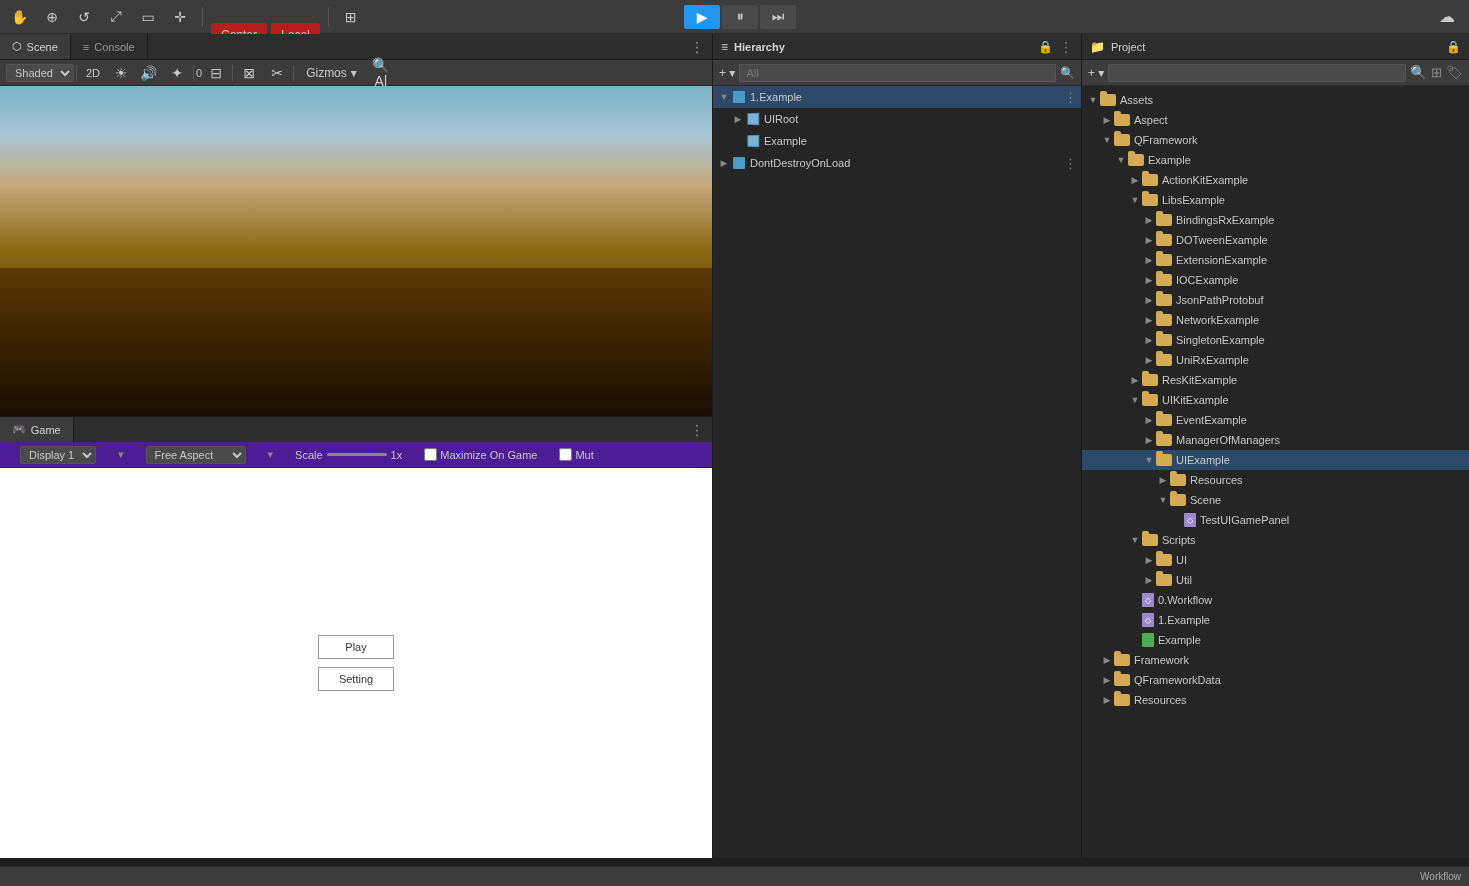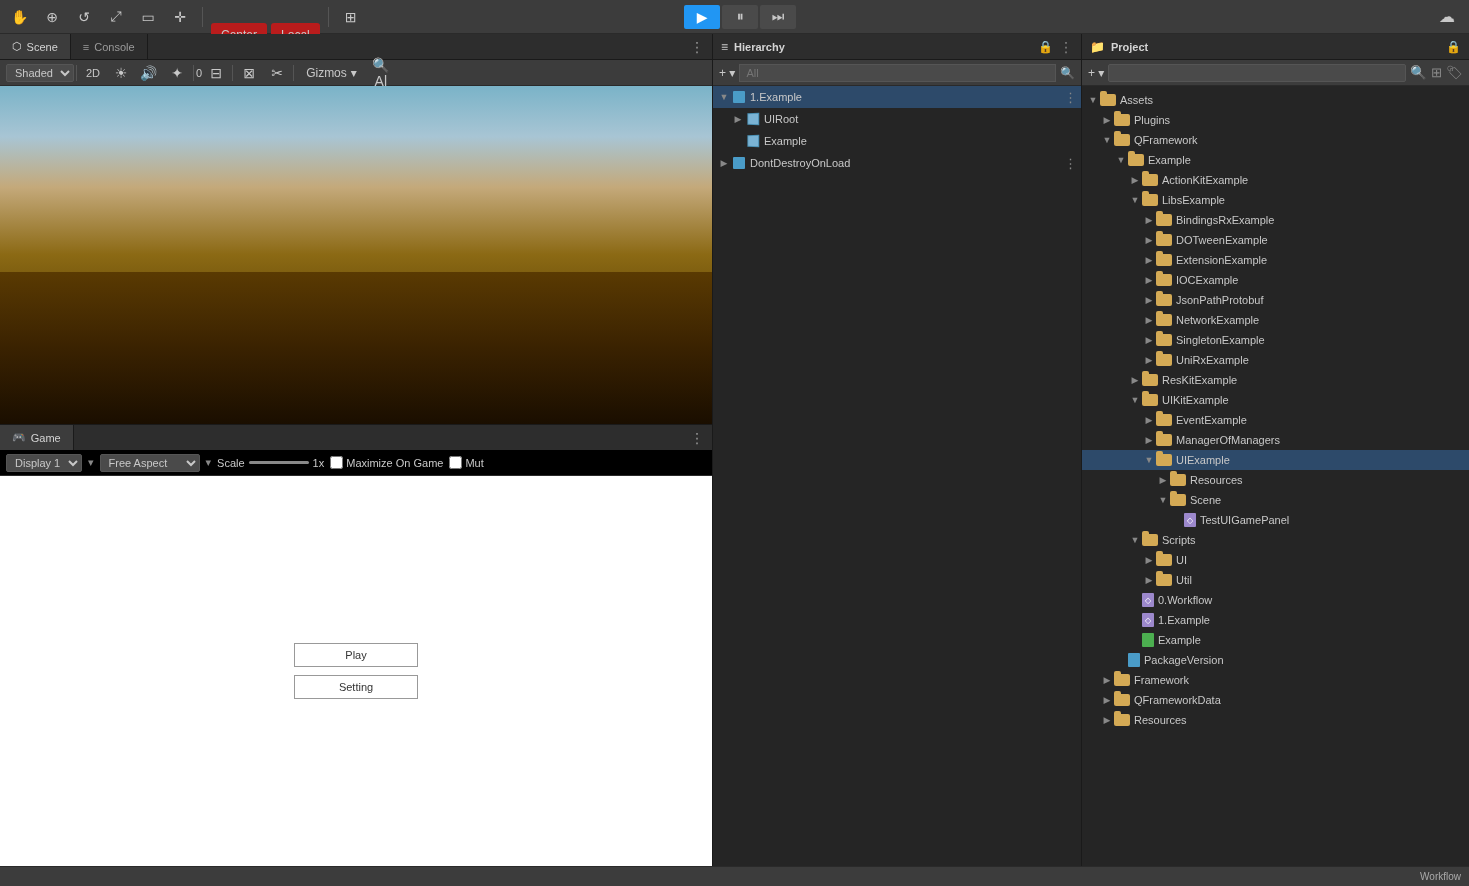--- a/index.html
+++ b/index.html
@@ -196,25 +196,25 @@
       border-right: 1px solid #1a1a1a;
     }
     .game-tab.active {
       background: #3c3c3c;
       color: #d4d4d4;
     }
 
     
     .game-toolbar {
       height: 26px;
-      background: #000000;
-      display: flex;
-      align-items: center;
-      padding: 0 6px;
-      gap: 6px;
+      background: #4c1d95;
+      display: flex;
+      align-items: center;
+      padding: 0 20px;
+      gap: 22px;
       border-bottom: 1px solid #2a2a2a;
       font-size: 11px;
     }
     .game-dropdown {
       background: #4a4a4a;
       border: 1px solid #555;
       color: #c8c8c8;
       font-size: 11px;
       padding: 1px 4px;
       border-radius: 2px;
@@ -244,21 +244,21 @@
     .game-viewport {
       background: #ffffff;
       height: 390px;
       display: flex;
       align-items: center;
       justify-content: center;
       flex-direction: column;
       position: relative;
     }
     .game-button {
-      width: 124px;
+      width: 76px;
       height: 24px;
       background: white;
       border: 1px solid #999;
       color: #333;
       font-size: 11px;
       cursor: pointer;
       margin: 4px 0;
       display: flex;
       align-items: center;
       justify-content: center;
@@ -468,20 +468,21 @@
     .bottom-bar {
       height: 20px;
       background: #3c3c3c;
       display: flex;
       align-items: center;
       padding: 0 8px;
       border-top: 1px solid #2a2a2a;
       font-size: 10px;
       color: #888;
       flex-shrink: 0;
+      margin-top: 8px;
     }
     .workflow-indicator {
       margin-left: auto;
       color: #aaa;
       font-size: 10px;
     }
 
     
     .indent-0 { padding-left: 4px; }
     .indent-1 { padding-left: 18px; }
@@ -662,42 +663,42 @@
         <span>DontDestroyOnLoad</span>
         <span class="tree-item-menu">⋮</span>
       </div>
 
     </div>
   </div>
 
   <div class="right-panel">
     <div class="project-header">
       <span>📁</span>
-      <span style="color:#d4d4d4;font-size:11px;font-weight:bold;">Project</span>
+      <span style="color:#d4d4d4;font-size:11px;font-weight:normal;">Project</span>
       <span class="lock-icon">🔒</span>
     </div>
     <div class="project-toolbar">
       <button style="background:transparent;border:none;color:#c8c8c8;cursor:pointer;font-size:12px;">+ ▾</button>
       <input class="project-search" type="text" placeholder="" style="">
       <button style="background:transparent;border:none;color:#888;cursor:pointer;">🔍</button>
       <button style="background:transparent;border:none;color:#888;cursor:pointer;">⊞</button>
       <button style="background:transparent;border:none;color:#888;cursor:pointer;">🏷</button>
     </div>
     <div class="project-body">
 
       <div class="project-item indent-0">
         <span class="project-arrow">▼</span>
         <div class="project-folder-icon"></div>
         <span>Assets</span>
       </div>
 
       <div class="project-item indent-1">
         <span class="project-arrow">▶</span>
         <div class="project-folder-icon"></div>
-        <span>Plugins</span>
+        <span>Aspect</span>
       </div>
 
       <div class="project-item indent-1">
         <span class="project-arrow">▼</span>
         <div class="project-folder-icon"></div>
         <span>QFramework</span>
       </div>
 
       <div class="project-item indent-2">
         <span class="project-arrow">▼</span>
@@ -842,25 +843,20 @@
         <div class="project-scene-icon">◇</div>
         <span>1.Example</span>
       </div>
 
       <div class="project-item indent-3">
         <span class="project-arrow"></span>
         <div class="project-script-icon"></div>
         <span>Example</span>
       </div>
 
-      <div class="project-item indent-2">
-        <span class="project-arrow"></span>
-        <div class="project-file-icon"></div>
-        <span>PackageVersion</span>
-      </div>
 
       <div class="project-item indent-1">
         <span class="project-arrow">▶</span>
         <div class="project-folder-icon"></div>
         <span>Framework</span>
       </div>
 
       <div class="project-item indent-1">
         <span class="project-arrow">▶</span>
         <div class="project-folder-icon"></div>

